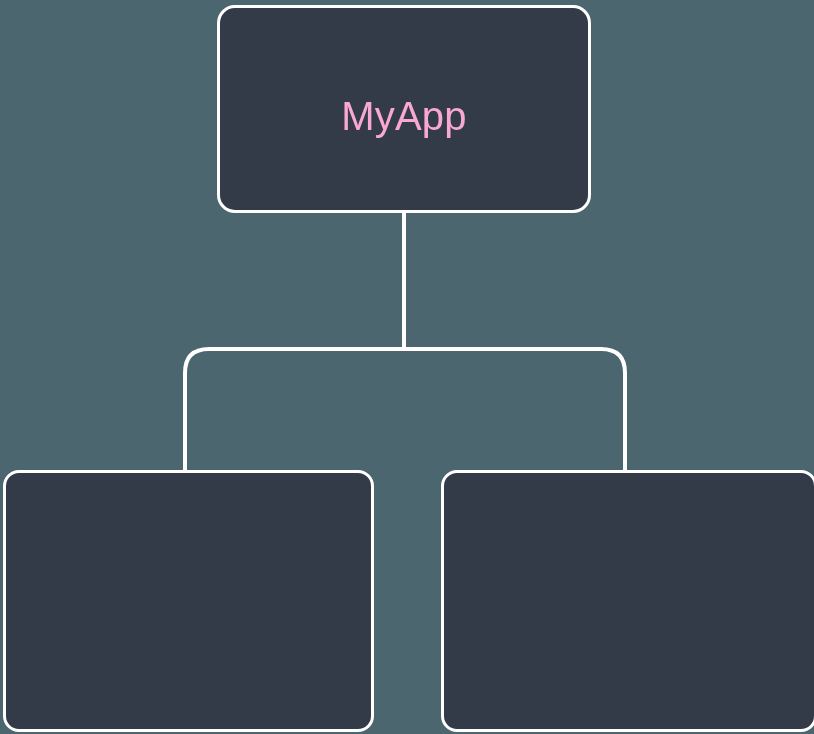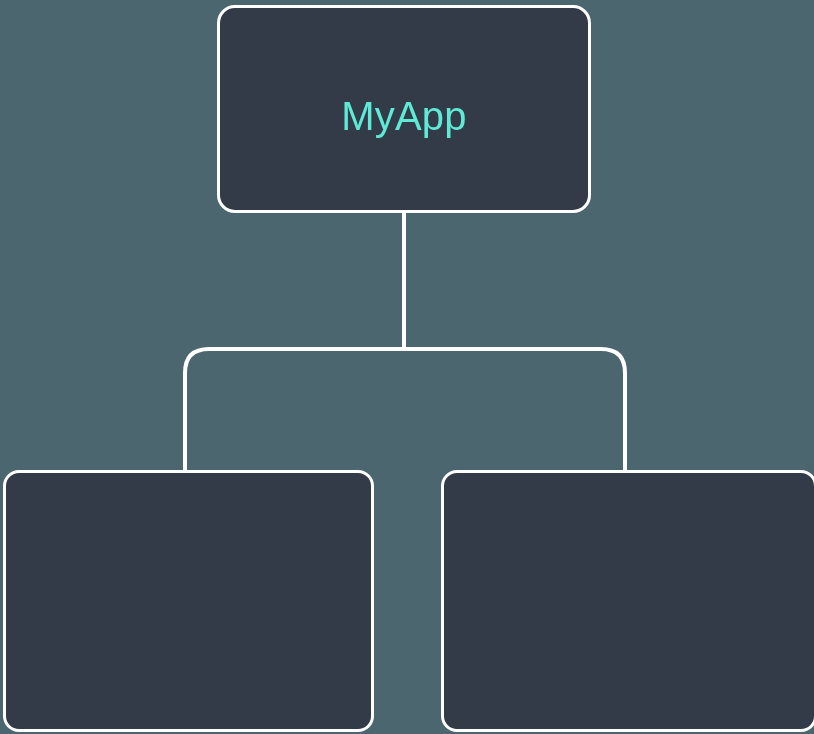--- a/index.html
+++ b/index.html
@@ -35,21 +35,21 @@
     background: #333b49;
     border: 3px solid #ffffff;
     border-radius: 16px;
     box-sizing: border-box;
   }
   .node-title {
     position: absolute;
     left: 0;
     width: 100%;
     text-align: center;
-    color: #5eead4;
+    color: #f9a8d4;
     font-weight: 400;
     letter-spacing: 0.2px;
     white-space: nowrap;
   }
 
   #node-root {
     left: 217px;
     top: 5px;
     width: 374px;
     height: 208px;

